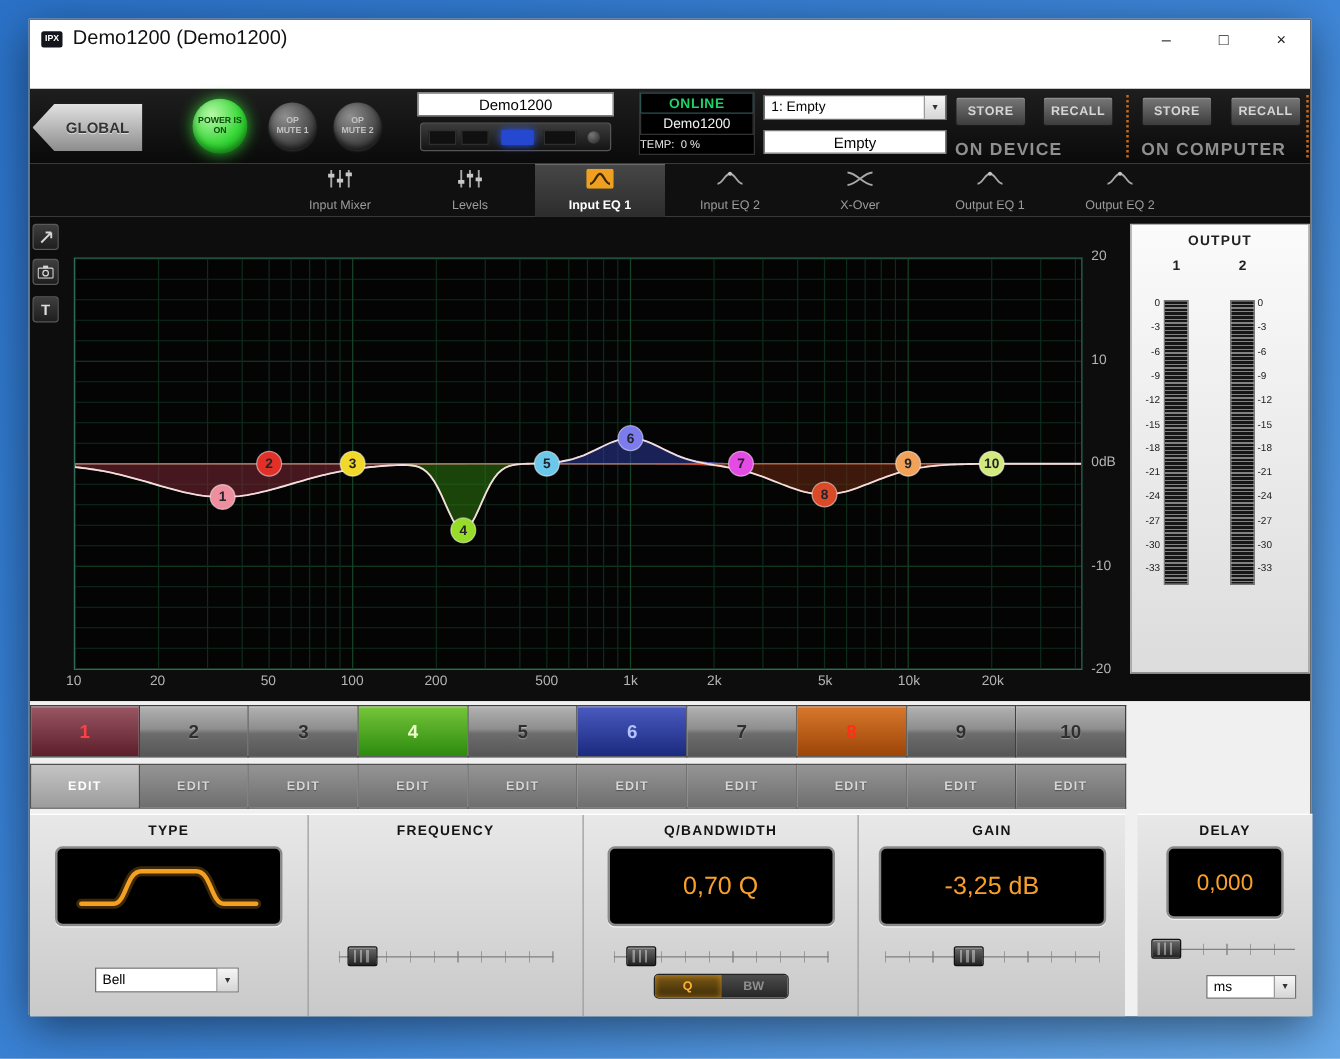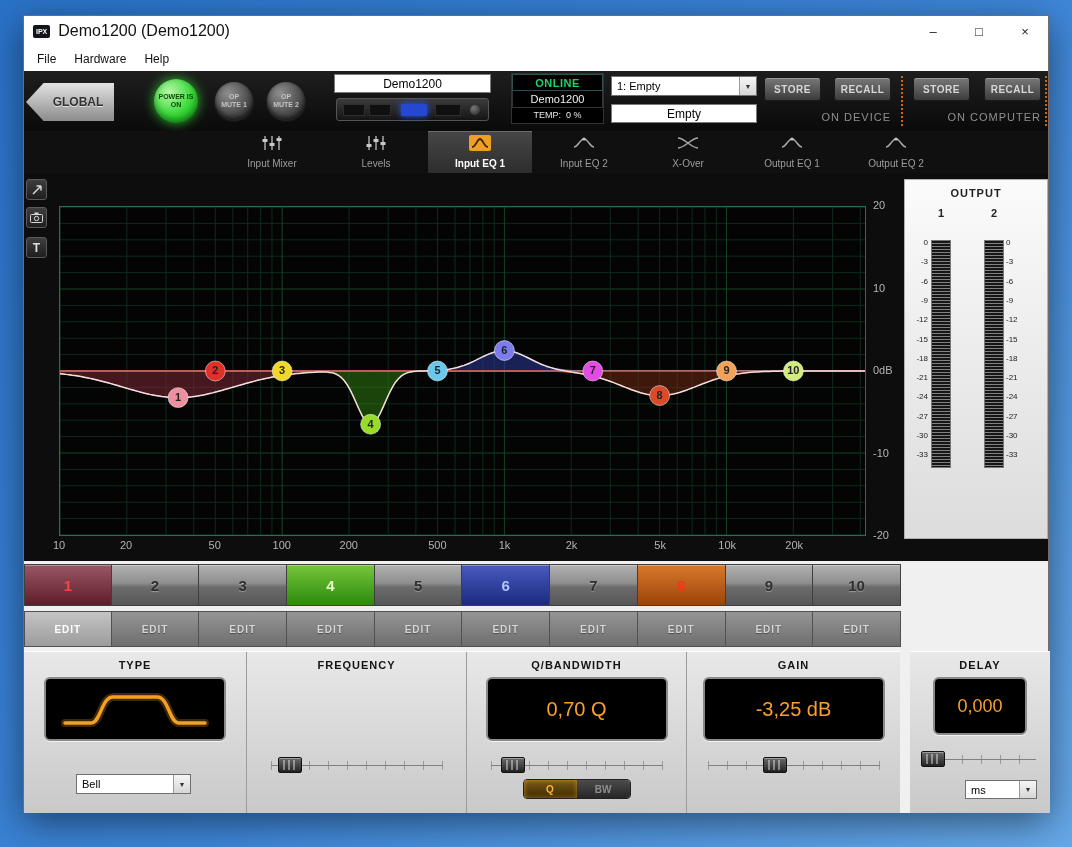--- a/index.html
+++ b/index.html
@@ -22,26 +22,26 @@
 .power-btn{left:130px;top:8px;width:44px;height:44px;background:radial-gradient(circle at 35% 30%,#b8f8a8,#38d838 55%,#0f9010);box-shadow:0 0 12px rgba(60,230,60,.8),inset 0 -3px 6px rgba(0,60,0,.5);color:#0b4a0b;font-size:7px;line-height:8px;padding:4px}
 .mute-btn{width:38px;height:38px;top:11px;background:radial-gradient(circle at 35% 30%,#8e8e8e,#4a4a4a 60%,#242424);box-shadow:inset 0 -2px 5px rgba(0,0,0,.65),0 1px 2px rgba(255,255,255,.15);color:#c2c2c2;font-size:7px;line-height:8px;padding:4px}
 .tb-field{position:absolute;background:#fff;border:1px solid #7a7a7a;font-size:12px;display:flex;align-items:center;justify-content:center;color:#000}
 .device-img{position:absolute;left:312px;top:27px;width:153px;height:23px;background:linear-gradient(#3c3c3c,#141414);border:1px solid #555;border-radius:3px}
 .device-img .screen{position:absolute;left:64px;top:5px;width:26px;height:12px;background:#2448d0;box-shadow:0 0 7px #2a58ff;border-radius:1px}
 .device-img .slot{position:absolute;background:#101010;border:1px solid #2e2e2e}
 .device-img .knob{position:absolute;right:8px;top:6px;width:10px;height:10px;border-radius:50%;background:radial-gradient(circle at 35% 30%,#777,#222)}
 .status-box{position:absolute;left:487px;top:2px;width:93px;height:51px;background:#000;border:1px solid #333}
 .status-online{height:17px;border:1px solid #2d5050;display:flex;align-items:center;justify-content:center;font-size:11px;font-weight:bold;color:#1fd268;letter-spacing:.5px}
 .status-device{height:17px;border:1px solid #333;border-top:none;display:flex;align-items:center;justify-content:center;font-size:11px;color:#f2f2f2}
-.status-temp{height:14px;display:flex;align-items:center;justify-content:center;gap:5px;font-size:9px;color:#e8e8e8}
+.status-temp{height:14px;display:flex;align-items:center;gap:5px;font-size:9px;color:#e8e8e8}
 .combo{position:absolute;background:#fff;border:1px solid #707070;display:flex;align-items:stretch;font-size:11px;color:#000}
 .combo .val{flex:1;display:flex;align-items:center;padding-left:5px;white-space:nowrap;overflow:hidden}
 .combo .arrow{width:17px;background:linear-gradient(#f6f6f6,#d6d6d6);border-left:1px solid #9a9a9a;display:flex;align-items:center;justify-content:center;font-size:7px;color:#333}
 .sr-btn{position:absolute;top:6px;width:57px;height:24px;background:linear-gradient(#787878,#3c3c3c);border:1px solid #1a1a1a;border-radius:3px;box-shadow:inset 0 1px 0 rgba(255,255,255,.25);color:#d6d6d6;font-size:10px;font-weight:bold;display:flex;align-items:center;justify-content:center;letter-spacing:.5px}
-.sr-caption{position:absolute;top:40px;font-size:11px;font-weight:normal;color:#8f8f8f;letter-spacing:1px;text-align:right}
+.sr-caption{position:absolute;top:40px;font-size:14px;font-weight:bold;color:#8f8f8f;letter-spacing:1px;text-align:left}
 .tb-divider{position:absolute;top:5px;height:50px;width:0;border-left:2px dotted #c46a1e}
 
 .tabbar{position:absolute;top:115px;left:0;right:0;height:42px;background:#101010}
 .tabbar-tabs{position:absolute;left:196px;top:0;height:42px;display:flex}
 .tab{width:104px;height:42px;display:flex;flex-direction:column;align-items:center;padding-top:4px;gap:3px}
 .tab.active{background:linear-gradient(#474747,#2d2d2d);box-shadow:inset 0 1px 0 rgba(255,255,255,.2)}
 .tab-label{font-size:10px;color:#9c9c9c;white-space:nowrap}
 .tab.active .tab-label{color:#fff;font-weight:bold}
 
 .main{position:absolute;top:157px;left:0;right:0;height:388px;background:#0d0d0d}
@@ -104,25 +104,20 @@
     <div class="titlebar">
       <div class="app-icon">IPX</div>
       <div class="title">Demo1200 (Demo1200)</div>
       <div class="win-controls">
         <div class="wc">–</div>
         <div class="wc">□</div>
         <div class="wc">×</div>
       </div>
     </div>
 
-    <div class="menubar">
-        <div class="menu-item">File</div>
-        <div class="menu-item">Hardware</div>
-        <div class="menu-item">Help</div>
-      </div>
 
     <div class="toolbar">
       <div class="global-btn">GLOBAL</div>
       <div class="round-btn power-btn">POWER IS ON</div>
       <div class="round-btn mute-btn" style="left:191px">OP MUTE 1</div>
       <div class="round-btn mute-btn" style="left:243px">OP MUTE 2</div>
       <div class="tb-field" style="left:310px;top:3px;width:157px;height:19px">Demo1200</div>
       <div class="device-img">
         <div class="slot" style="left:6px;top:5px;width:22px;height:12px"></div>
         <div class="slot" style="left:32px;top:5px;width:22px;height:12px"></div>

